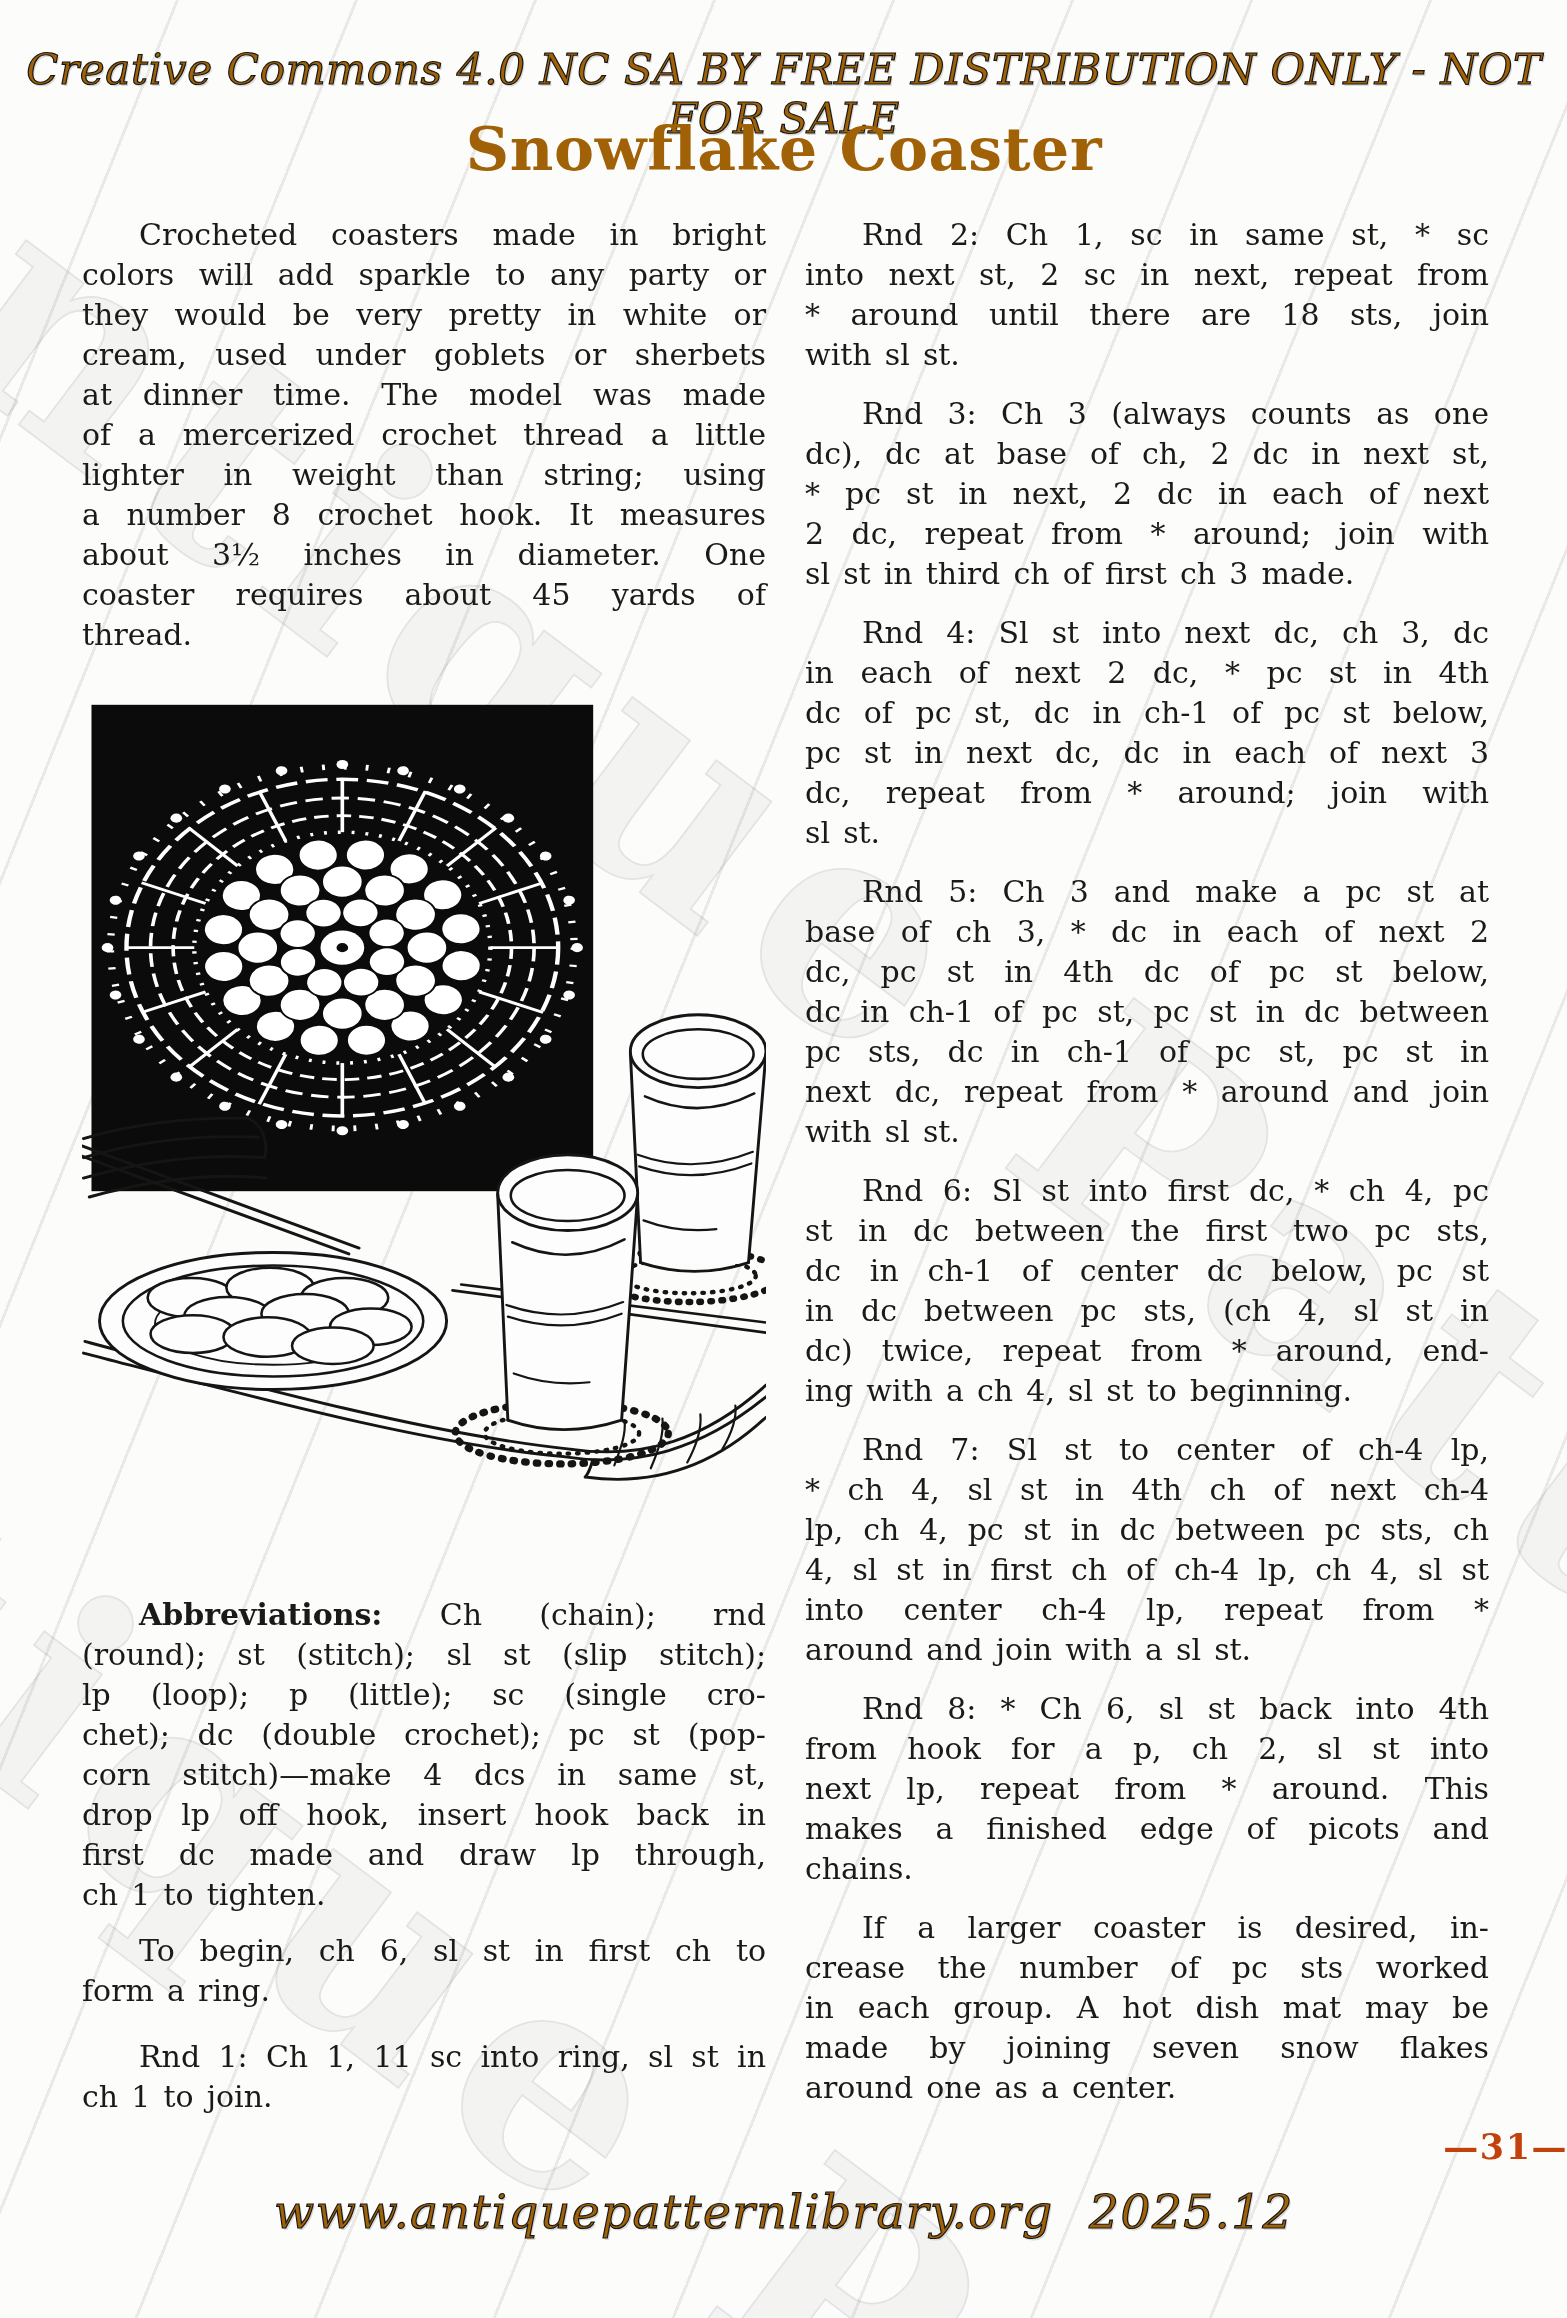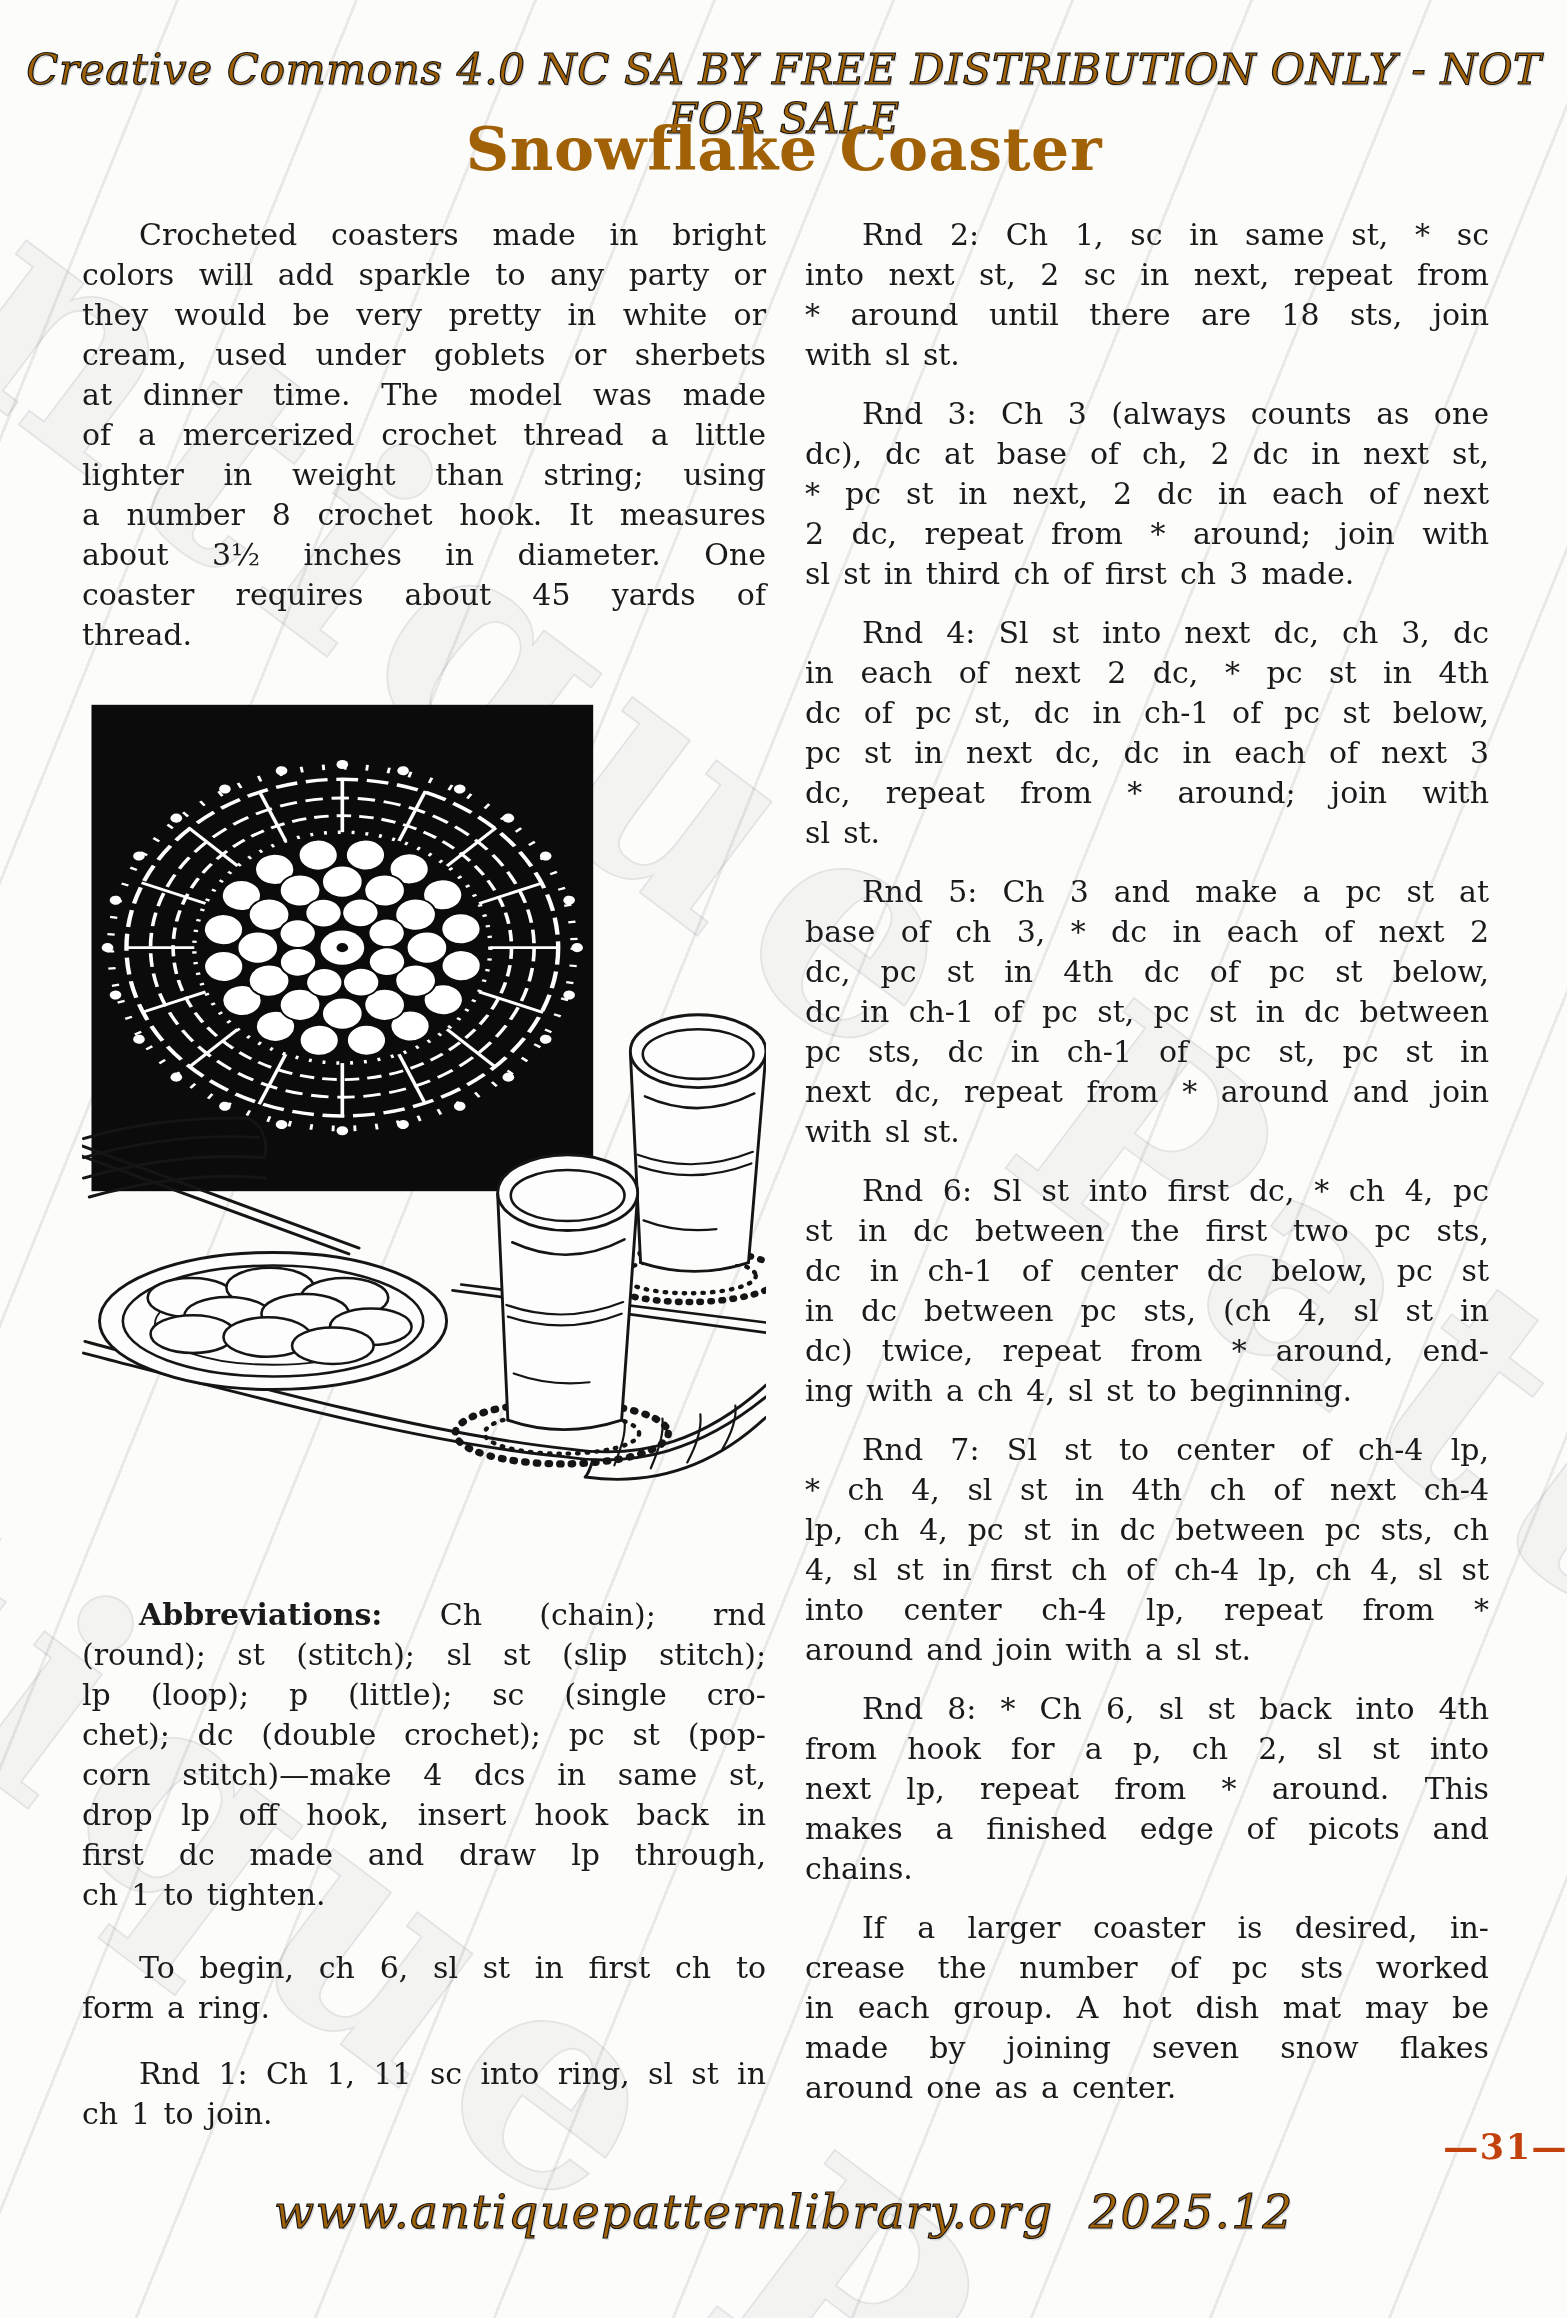--- a/index.html
+++ b/index.html
@@ -43,21 +43,21 @@
     text-align:center; font-size:60px; font-weight:700; letter-spacing:0.7px;
     color:#a16207;
   }
 
   .col{ position:absolute; top:215px; width:684px; font-size:30px; line-height:40px; word-spacing:3.6px; }
   #col-left{ left:82px; }
   #col-right{ left:805px; }
 
   .para{ margin:0; }
   .para + .para{ margin-top:19px; }
-  .para.gap-lg{ margin-top:33px; }
+  .para.gap-lg{ margin-top:16px; }
   .para.gap-md{ margin-top:26px; }
   .line{ text-align:justify; text-align-last:justify; }
   .line.last{ text-align-last:left; }
   .line.first{ padding-left:57px; }
   .line b{ font-weight:700; }
 
   .fig{ margin-top:33px; width:684px; height:897px; }
 
   .page-number{
     position:absolute; top:2126px; left:0; width:100%;

